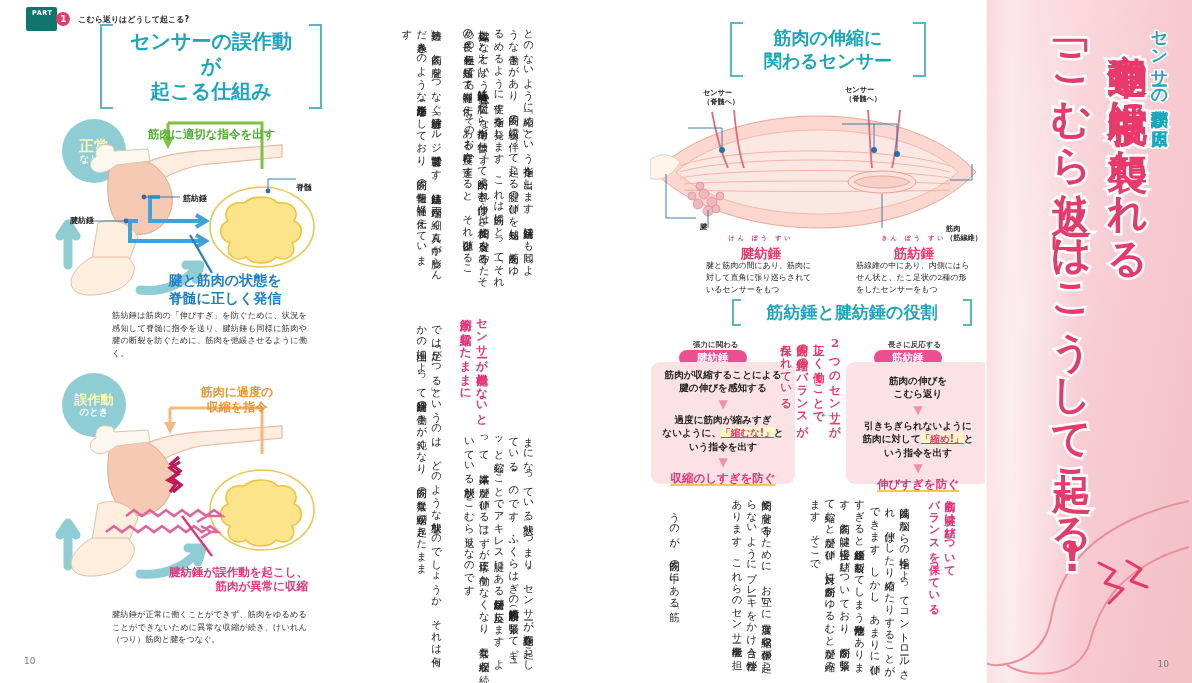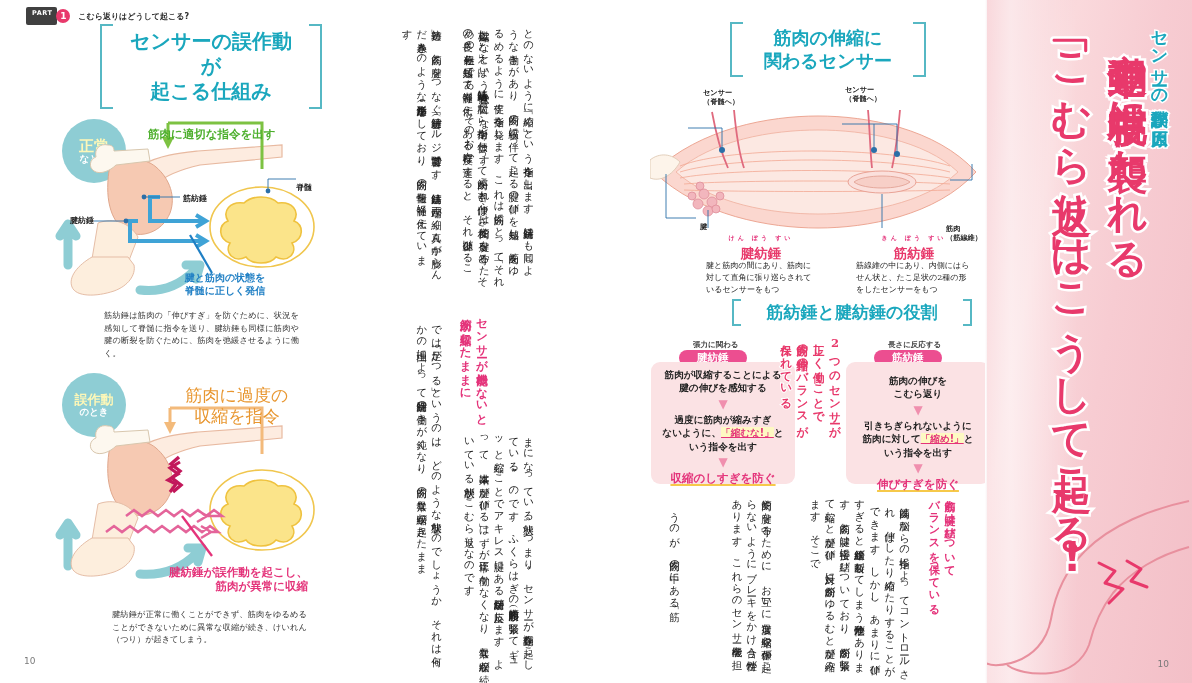--- a/index.html
+++ b/index.html
@@ -21,22 +21,22 @@
   }
   .vtext-sans {
     writing-mode: vertical-rl;
     text-orientation: upright;
     font-family: "DejaVu Sans", "Liberation Sans", sans-serif;
   }
 
   
   .part-tag { position:absolute; left:26px; top:7px; display:flex; align-items:center; gap:4px; }
   .part-pill {
-    background:#404040; color:#fff; font-size:6.5px; font-weight:bold;
-    padding:2px 5px 8px 6px; border-radius:2px; letter-spacing:.5px;
+    background:#0f766e; color:#fff; font-size:6.5px; font-weight:bold;
+    padding:2px 5px 14px 6px; border-radius:2px; letter-spacing:.5px;
   }
   .part-num {
     width:14px; height:14px; border-radius:50%; background:#e8396b; color:#fff;
     font-size:9px; font-weight:bold; display:flex; align-items:center; justify-content:center;
     margin-left:-5px;
   }
   .part-label { font-size:8px; color:#2b2b2b; margin-left:4px; font-weight:bold; }
 
   
   .bracket-head { position:absolute; display:flex; align-items:stretch; }
@@ -57,22 +57,22 @@
   }
   .state-badge .b1 { font-size:15px; font-weight:bold; color:#fdf7b8; }
   .state-badge .b2 { font-size:9.5px; font-weight:bold; }
 
   
   .illus { position:absolute; }
   .cap { position:absolute; font-size:8.2px; color:#333; line-height:1.55;
          font-family:"DejaVu Serif","Liberation Serif",serif; text-align:justify; }
   .lbl { position:absolute; font-size:8px; font-weight:bold; color:#222; }
   .lbl-green { color:#4caf2c; font-weight:bold; font-size:11.5px; line-height:1.25; }
-  .lbl-blue  { color:#1f7fc4; font-weight:bold; font-size:10px; line-height:1.25; text-align:center;}
-  .lbl-orange{ color:#e8962f; font-weight:normal; font-size:17px; line-height:1.25; text-align:center;}
+  .lbl-blue  { color:#1f7fc4; font-weight:bold; font-size:14px; line-height:1.25; text-align:center;}
+  .lbl-orange{ color:#e8962f; font-weight:bold; font-size:12px; line-height:1.25; text-align:center;}
   .lbl-pink  { color:#e4337a; font-weight:bold; font-size:11.5px; line-height:1.25; text-align:right;}
 
   
   .vcol { position:absolute; font-size:10.4px; color:#1c1c1c; }
   .vcol.red { color:#e4337a; font-weight:bold; }
 
   
   .role-box {
     position:absolute; background:#fbe2e4; border-radius:9px;
     display:flex; flex-direction:column; align-items:center; padding:6px 4px 7px;
@@ -184,21 +184,21 @@
 
     <line x1="160" y1="130" x2="182" y2="168" stroke="#1f7fc4" stroke-width="2.2"></line>
   </svg>
 
   <div class="lbl-green illus" style="left:148px; top:127px;">筋肉に適切な指令を出す</div>
   <div class="lbl illus" style="left:183px; top:193px;">筋紡錘</div>
   <div class="lbl illus" style="left:70px; top:215px;">腱紡錘</div>
   <div class="lbl illus" style="left:296px; top:182px;">脊髄</div>
   <div class="lbl-blue illus" style="left:150px; top:272px; width:150px; white-space:pre-line;">腱と筋肉の状態を
 脊髄に正しく発信</div>
-  <div class="cap" style="left:104px; top:309px; width:195px;">筋紡錘は筋肉の「伸びすぎ」を防ぐために、状況を感知して脊髄に指令を送り、腱紡錘も同様に筋肉や腱の断裂を防ぐために、筋肉を弛緩させるように働く。</div>
+  <div class="cap" style="left:112px; top:309px; width:195px;">筋紡錘は筋肉の「伸びすぎ」を防ぐために、状況を感知して脊髄に指令を送り、腱紡錘も同様に筋肉や腱の断裂を防ぐために、筋肉を弛緩させるように働く。</div>
 
   <div class="state-badge" style="left:62px; top:373px;">
     <span class="b1" style="font-size:13px;">誤作動</span>
     <span class="b2">のとき</span>
   </div>
 
   <svg class="illus" style="left:30px; top:398px;" width="290" height="185" viewBox="0 0 290 185">
     <path d="M38 168 L38 128 M30 137 L38 125 L46 137" stroke="#8ecdd4" stroke-width="9" fill="none" stroke-linecap="round" stroke-linejoin="round"></path>
     <path d="M110 176 C136 178 154 168 166 156 M158 150 L172 150 L168 164" stroke="#8ecdd4" stroke-width="9" fill="none" stroke-linecap="round" stroke-linejoin="round"></path>
     <path d="M112 48 C130 38 150 36 168 34 L252 28 L252 40 L170 48 C152 52 136 58 124 68 Z" fill="#fdece0" stroke="#e8b9a0" stroke-width="1.2"></path>
@@ -217,21 +217,21 @@
     <path d="M140 10 L140 30 M140 10 L232 10 L232 56" stroke="#f3ba7b" stroke-width="3" fill="none"></path>
     <path d="M134 24 L140 36 L146 24" fill="#f3ba7b"></path>
 
     <line x1="152" y1="118" x2="182" y2="158" stroke="#e4337a" stroke-width="2.4"></line>
   </svg>
 
   <div class="lbl-orange illus" style="left:172px; top:385px; width:130px; white-space:pre-line;">筋肉に過度の
 収縮を指令</div>
   <div class="lbl-pink illus" style="left:110px; top:565px; width:198px; white-space:pre-line;">腱紡錘が誤作動を起こし、
 筋肉が異常に収縮</div>
-  <div class="cap" style="left:112px; top:608px; width:195px;">腱紡錘が正常に働くことができず、筋肉をゆるめることができないために異常な収縮が続き、けいれん（つり）が起きてしまう。</div>
+  <div class="cap" style="left:112px; top:608px; width:195px;">腱紡錘が正常に働くことができず、筋肉をゆるめることができないために異常な収縮が続き、けいれん（つり）筋肉と腱をつなぐ。</div>
 
   <div class="vcol vtext" style="right:748px; top:22px; height:260px; width:40px;">紡錘」と、筋肉と腱をつなぐ「腱紡錘（ゴルジ腱器官）」です。筋紡錘は両端が細く真ん中が膨らんだ糸巻きのような形（紡錘形）をしており、筋肉の情報を脊髄に伝えています。</div>
   <div class="vcol vtext" style="right:702px; top:22px; height:260px; width:40px;">たとえば、筋紡錘は脳から指令が伝わって筋肉が引き伸ばされると、その長さを感知して脊髄に伝え、ある程度に達すると、それ以上伸びるこ</div>
   <div class="vcol vtext" style="right:656px; top:22px; height:260px; width:40px;">とのないように「縮め」という指令を出します。腱紡錘にも同じような働きがあり、筋肉の収縮に伴って起こる腱の伸びを感知し、筋肉をゆるめるように促す指令を発します。これは筋肉にとって「それ以上縮むな」という意味合いになります。これらは筋肉や腱を守るための仕組みであり、そのおか</div>
 
   <div class="vcol vtext red" style="right:702px; top:310px; height:130px; width:40px; white-space:pre-line; font-size:11.5px;">センサーが機能しないと
 筋肉が収縮したままに</div>
   <div class="vcol vtext" style="right:748px; top:318px; height:352px; width:40px;">では「足がつる」というのは、どのような状態なのでしょうか。それは何らかの理由によって腱紡錘の働きが鈍くなり、筋肉の異常な収縮が起きたまま</div>
   <div class="vcol vtext" style="right:656px; top:430px; height:240px; width:40px;">まになっている状態。つまり“センサーが誤作動を起こしている”のです。ふくらはぎの筋肉（腓腹筋）が緊張してギュッと縮むことでアキレス腱にある腱紡錘が反応します。よって、本来は「腱が伸びる」はずが正常に働かなくなり、異常な収縮が続いている状態がこむら返りなのです。</div>
 

